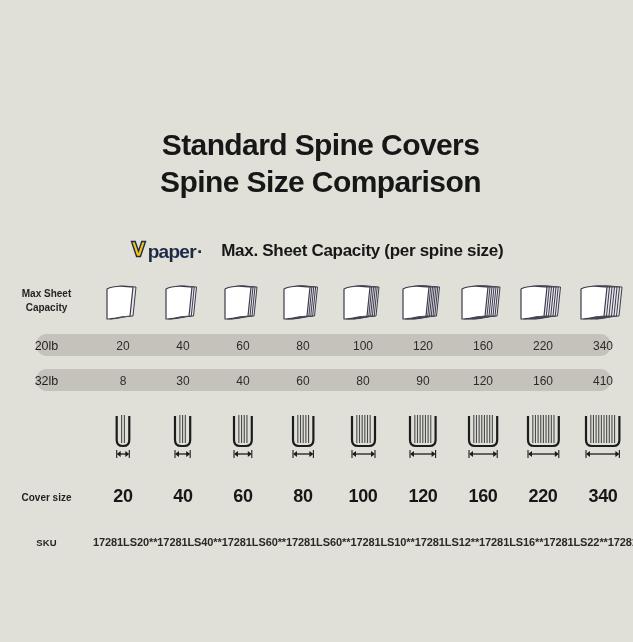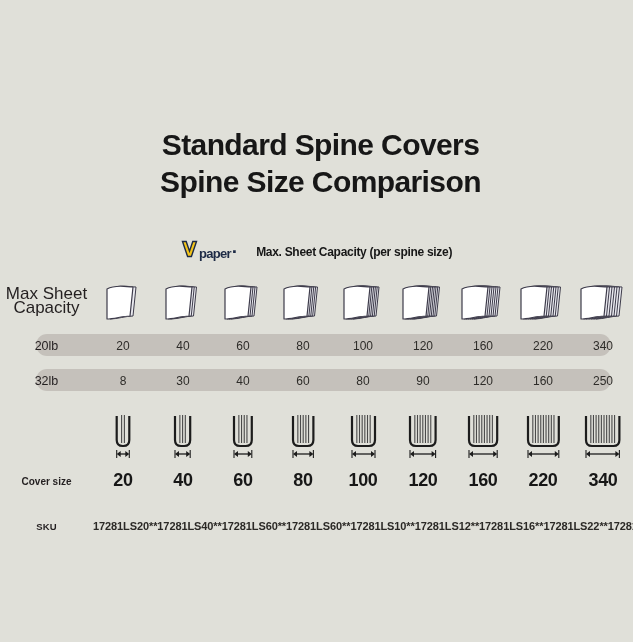--- a/index.html
+++ b/index.html
@@ -50,34 +50,34 @@
     gap: 1px;
   }
   .logo-v {
     display: inline-block;
     width: 17px;
     height: 18px;
     position: relative;
   }
   .logo-v svg { display: block; }
   .logo-word {
-    font-size: 13px;
+    font-size: 19px;
     font-weight: bold;
     color: #1d2a45;
     letter-spacing: -0.7px;
     line-height: 19px;
   }
   .logo-dot {
     font-size: 19px;
     font-weight: bold;
     color: #1d2a45;
     line-height: 19px;
   }
   .subtitle-text {
-    font-size: 12px;
+    font-size: 17px;
     font-weight: bold;
     color: #171717;
     letter-spacing: -0.3px;
     white-space: nowrap;
   }
 
   
   .table-area {
     position: absolute;
     top: 272px;
@@ -100,22 +100,22 @@
     flex: 1 1 0;
     text-align: center;
     box-sizing: border-box;
   }
 
   
   .row-stacks {
     height: 58px;
   }
   .label-maxsheet {
-    font-size: 17px;
-    font-weight: normal;
+    font-size: 10px;
+    font-weight: bold;
     line-height: 14px;
     color: #231f20;
     padding-left: 0;
   }
   .stack-cell {
     display: flex;
     align-items: flex-end;
     justify-content: center;
     height: 58px;
   }
@@ -162,21 +162,21 @@
   .spine-cell {
     display: flex;
     align-items: flex-end;
     justify-content: center;
     height: 60px;
   }
 
   
   .row-cover {
     height: 26px;
-    margin-top: 4px;
+    margin-top: 20px;
     justify-content: space-between;
   }
   .label-cover {
     font-size: 10px;
     font-weight: bold;
     color: #231f20;
   }
   .cover-val {
     font-size: 18px;
     font-weight: bold;
@@ -442,21 +442,21 @@
         <span class="pill-weight">32lb</span>
       </div>
       <div class="data-cell"><span class="pill-val">8</span></div>
       <div class="data-cell"><span class="pill-val">30</span></div>
       <div class="data-cell"><span class="pill-val">40</span></div>
       <div class="data-cell"><span class="pill-val">60</span></div>
       <div class="data-cell"><span class="pill-val">80</span></div>
       <div class="data-cell"><span class="pill-val">90</span></div>
       <div class="data-cell"><span class="pill-val">120</span></div>
       <div class="data-cell"><span class="pill-val">160</span></div>
-      <div class="data-cell"><span class="pill-val">250</span></div>
+      <div class="data-cell"><span class="pill-val">410</span></div>
     </div>
   </div>
 
   <div class="row row-spines">
     <div class="label-cell"></div>
     <div class="data-cell spine-cell">
         <svg width="26" height="50" viewBox="0 0 26 50">
           <path d="M6.7 3 L6.7 27 Q6.7 33 12.7 33
                    L13.3 33 Q19.3 33 19.3 27 L19.3 3" fill="none" stroke="#1c1c1c" stroke-width="2.2" stroke-linecap="butt"></path>
           <line x1="11.60" y1="2" x2="11.60" y2="30" stroke="#4a4a4a" stroke-width="1.1"></line>

